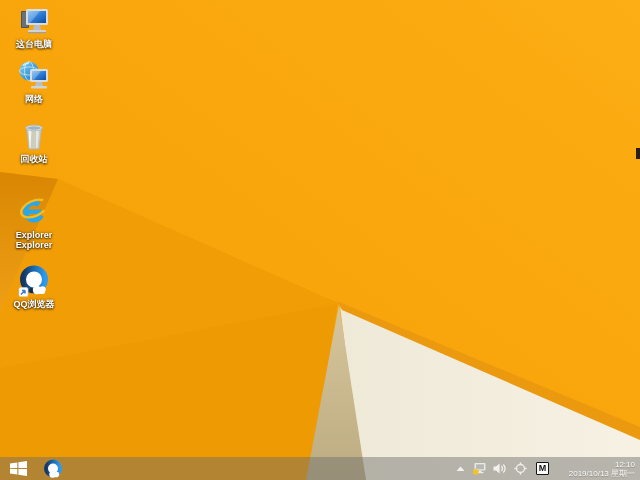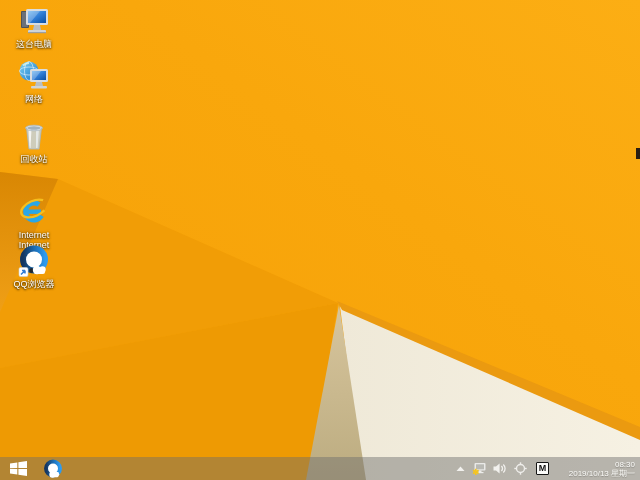--- a/index.html
+++ b/index.html
@@ -14,21 +14,21 @@
   
   .desktop-icon{
     position:absolute;left:4px;width:60px;
     display:flex;flex-direction:column;align-items:center;gap:2px;
     cursor:default;
   }
   .desktop-icon .glyph{width:32px;height:32px;}
   .icon-label{
     font-size:9px;line-height:10px;color:#fff;text-align:center;
     text-shadow:0 1px 2px rgba(0,0,0,.8),0 0 3px rgba(0,0,0,.55);
-    max-width:58px;word-break:break-word;
+    max-width:58px;word-break:break-word;font-weight:bold;
   }
 
   
   .taskbar{
     position:absolute;left:0;right:0;bottom:0;height:23px;
     background:rgba(110,108,108,0.46);
     display:flex;align-items:center;
   }
   .start-button{
     border:none;background:transparent;padding:0;margin-left:8px;
@@ -143,24 +143,24 @@
   </svg>
   <div class="icon-label">回收站</div>
 </div>
 
 <div class="desktop-icon" style="top:196px">
   <svg class="glyph" viewBox="0 0 32 32">
     <circle cx="16" cy="15.5" r="8.5" fill="none" stroke="#2AA7E8" stroke-width="5" stroke-dasharray="41 13" transform="rotate(28 16 15.5)"></circle>
     <rect x="9.5" y="13.5" width="13.5" height="4.4" fill="#2AA7E8"></rect>
     <ellipse cx="16" cy="12.5" rx="13.6" ry="7.6" fill="none" stroke="#F5BE1E" stroke-width="2.3" transform="rotate(-24 16 12.5)" stroke-dasharray="55 18" stroke-dashoffset="-8"></ellipse>
   </svg>
-  <div class="icon-label">Internet Internet</div>
-</div>
-
-<div class="desktop-icon" style="top:245px">
+  <div class="icon-label">Explorer Explorer</div>
+</div>
+
+<div class="desktop-icon" style="top:265px">
   <svg class="glyph" viewBox="0 0 32 32">
     <circle cx="16" cy="14.5" r="11" fill="#FFFFFF" stroke="url(#qqg)" stroke-width="6"></circle>
     <ellipse cx="13.5" cy="25.5" rx="2.2" ry="2.6" fill="#22282E"></ellipse>
     <circle cx="19" cy="25" r="4.2" fill="#FFFFFF"></circle>
     <circle cx="24.5" cy="24.5" r="3.2" fill="#FFFFFF"></circle>
     <rect x="16" y="24.5" width="11" height="4.5" rx="2" fill="#FFFFFF"></rect>
     <rect x="1" y="22.5" width="9" height="9" rx="1.5" fill="#FFFFFF" stroke="#C9D2DA" stroke-width="0.6"></rect>
     <path d="M3,29.5 L7,25.5 M7,25.5 h-3 M7,25.5 v3" stroke="#2F7BD6" stroke-width="1.5" fill="none"></path>
   </svg>
   <div class="icon-label">QQ浏览器</div>
@@ -226,18 +226,18 @@
           <line x1="10.6" y1="6.5" x2="12.7" y2="6.5"></line>
         </g>
       </svg>
     </div>
 
     <div class="tray-item ime-box">
       <span>M</span>
     </div>
 
     <div class="clock">
-      <div>08:30</div>
+      <div>12:10</div>
       <div>2019/10/13 星期一</div>
     </div>
 
   </div>
 </div>
 
 </body></html>

